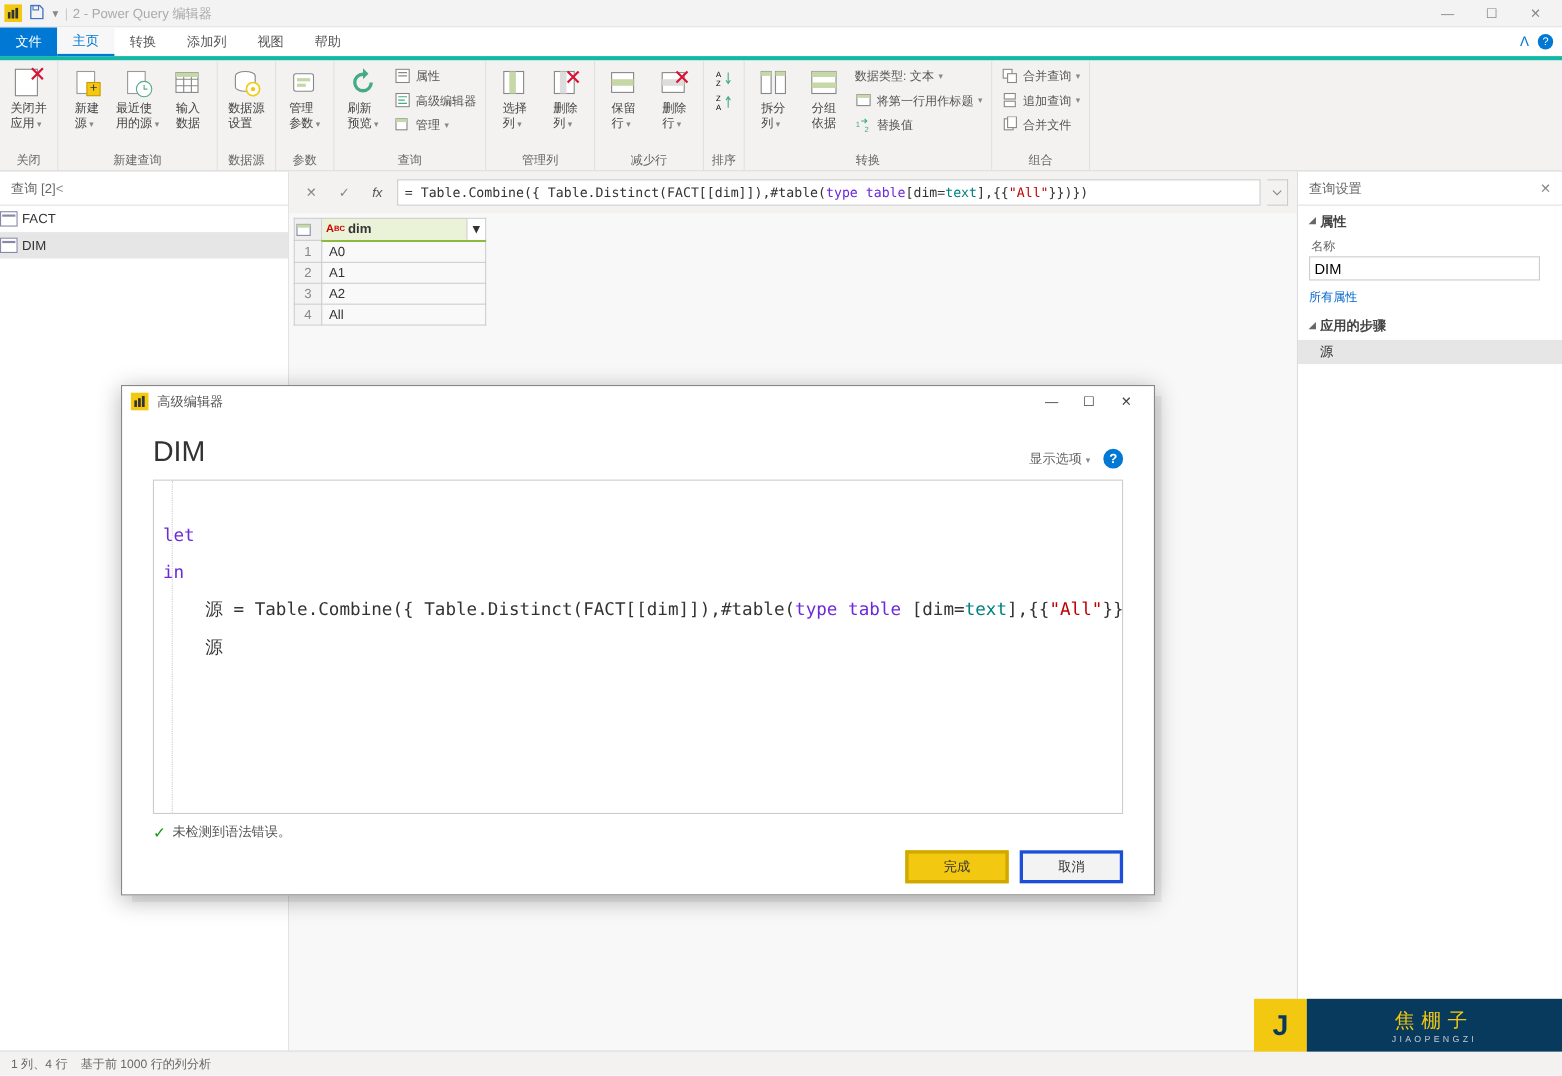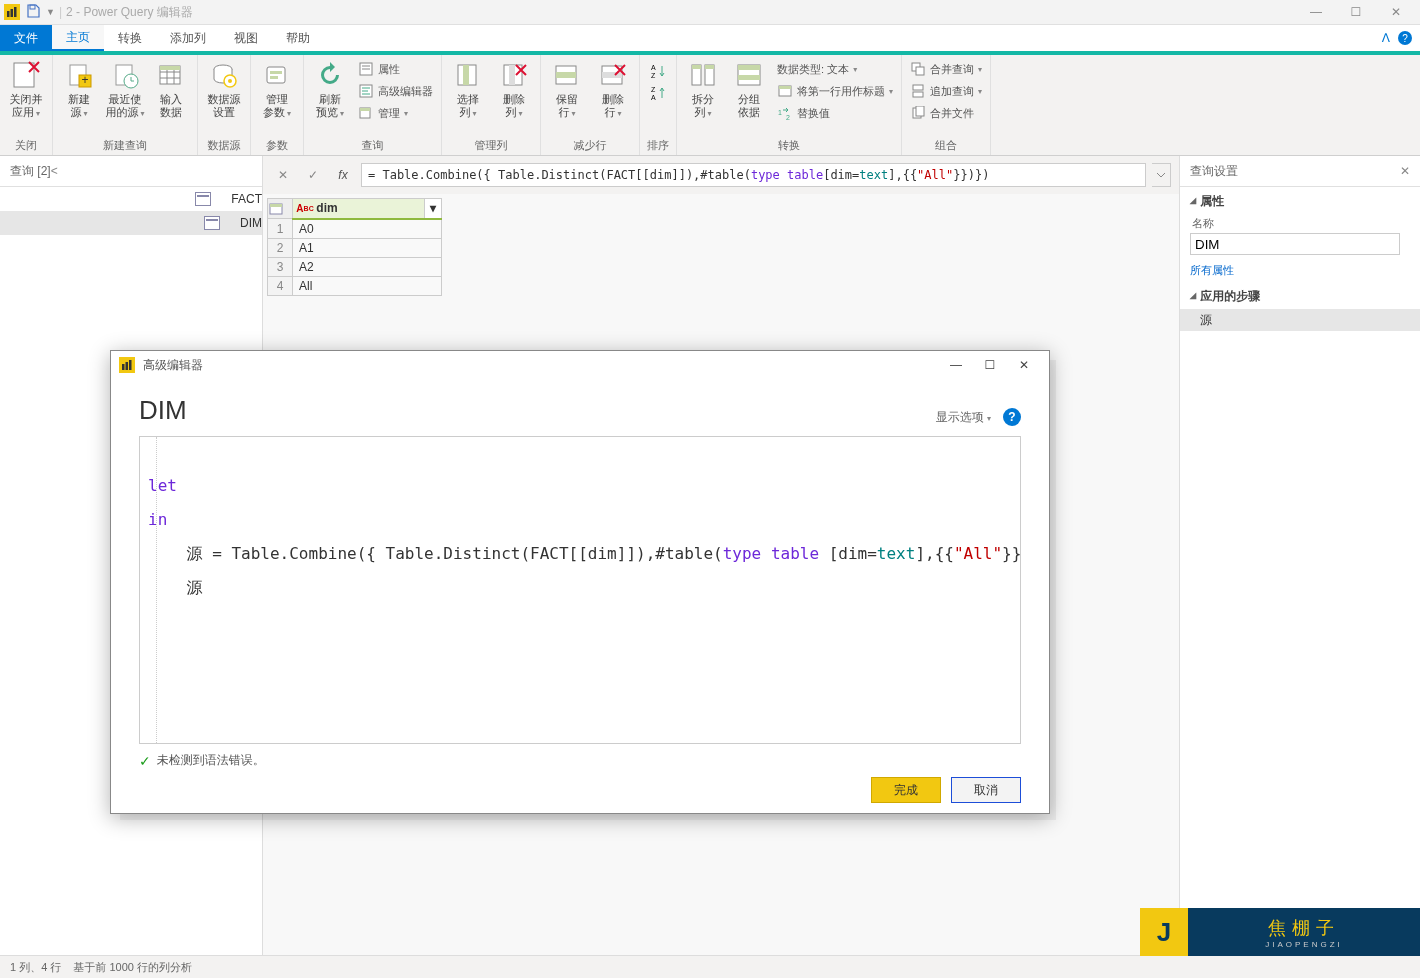--- a/index.html
+++ b/index.html
@@ -19,30 +19,30 @@
 .ribbon-tab.file{background:#0078d4;color:#fff;}
 .ribbon-tab.active{color:#0078d4;border-bottom:2px solid #0078d4;background:#f7f7f7;}
 .ribbon-right{margin-left:auto;display:flex;align-items:center;padding-right:8px;color:#777;gap:8px;}
 
 .ribbon{height:100px;background:#f3f2f1;border-bottom:1px solid #cfcfcf;display:flex;}
 .rgroup{display:flex;flex-direction:column;align-items:center;border-right:1px solid #e0e0e0;padding:2px 4px 0 4px;}
 .rgroup-body{flex:1;display:flex;align-items:flex-start;gap:2px;}
 .rgroup-label{font-size:11px;color:#666;padding:2px 0;}
 .bigbtn{display:flex;flex-direction:column;align-items:center;width:44px;padding:2px 0;}
 .bigbtn .ic{width:32px;height:32px;display:flex;align-items:center;justify-content:center;}
-.bigbtn .lbl{font-size:11px;color:#444;text-align:center;line-height:13px;margin-top:2px;}
+.bigbtn .lbl{font-size:11px;color:#444;text-align:left;line-height:13px;margin-top:2px;}
 .smallbtns{display:flex;flex-direction:column;gap:2px;padding:2px 4px;}
 .smallbtn{display:flex;align-items:center;gap:4px;font-size:11px;color:#555;height:20px;white-space:nowrap;}
 .smallbtn .sic{width:16px;height:16px;display:flex;align-items:center;justify-content:center;}
 .dd{font-size:8px;color:#888;}
 
 .main{display:flex;height:calc(100% - 24px - 26px - 100px - 22px);}
 .queries-pane{width:262px;border-right:1px solid #ddd;display:flex;flex-direction:column;background:#fff;}
 .pane-header{height:30px;display:flex;align-items:center;padding:0 10px;border-bottom:1px solid #e0e0e0;color:#666;}
-.query-item{height:24px;display:flex;align-items:center;gap:20px;color:#333;justify-content:flex-end;}
+.query-item{height:24px;display:flex;align-items:center;gap:4px;color:#333;}
 .query-item.selected{background:#e6e6e6;}
 .query-item .qi{width:14px;height:12px;border:1px solid #88a;background:#fff;position:relative;}
 .query-item .qi::before{content:"";position:absolute;top:2px;left:1px;right:1px;height:2px;background:#88a;}
 .center-pane{flex:1;display:flex;flex-direction:column;background:#f8f8f8;}
 .formula-row{height:30px;display:flex;align-items:center;padding:4px 8px;gap:6px;background:#f3f2f1;}
 .fbtn{width:22px;height:22px;display:flex;align-items:center;justify-content:center;border:1px solid transparent;color:#888;}
 .fx{font-style:italic;color:#555;}
 .formula-input{flex:1;height:22px;border:1px solid #ccc;background:#fff;padding:0 6px;display:flex;align-items:center;font-family:Consolas,monospace;font-size:12px;overflow:hidden;white-space:nowrap;}
 .formula-dd{width:18px;height:22px;border:1px solid #ccc;border-left:none;display:flex;align-items:center;justify-content:center;color:#888;}
 .table-area{position:relative;padding:4px;flex:1;overflow:hidden;}
@@ -77,21 +77,21 @@
 .display-opt .help-ic{width:18px;height:18px;border-radius:50%;background:#0078d4;color:#fff;display:flex;align-items:center;justify-content:center;font-size:12px;font-weight:bold;}
 .code-area{flex:1;border:1px solid #ccc;padding:6px 0;font-family:Consolas,monospace;font-size:16px;line-height:17px;white-space:pre;overflow:auto;position:relative;}
 .code-gutter-line{position:absolute;top:0;bottom:0;left:16px;border-left:1px dotted #ccc;}
 .code-line{padding-left:8px;}
 .kw{color:#6d28d9;}
 .kw2{color:#008080;}
 .str{color:#c00000;}
 .syntax-row{display:flex;align-items:center;gap:6px;margin:8px 0;color:#555;}
 .syntax-row .ok{color:#1a9c1a;font-size:14px;}
 .dlg-btns{display:flex;justify-content:flex-end;gap:10px;}
-.btn{height:24px;padding:0 22px;border:1px solid #1d4ed8;background:#f3f3f3;display:flex;align-items:center;}
+.btn{height:24px;padding:0 32px;border:3px solid #1d4ed8;background:#f3f3f3;display:flex;align-items:center;}
 .btn.primary{background:#f2c811;border-color:#d0a800;}
 
 .watermark{position:absolute;right:0;bottom:22px;height:48px;width:280px;display:flex;align-items:center;}
 .watermark .wm-j{width:48px;height:48px;background:#f2c811;display:flex;align-items:center;justify-content:center;font-size:26px;font-weight:bold;color:#083a5e;}
 .watermark .wm-txt{flex:1;height:48px;background:#083a5e;color:#f2c811;display:flex;flex-direction:column;align-items:center;justify-content:center;letter-spacing:6px;}
 .watermark .wm-txt .s{font-size:8px;letter-spacing:3px;color:#ccc;}
 
 svg{display:block;}
 </style>
 </head>

